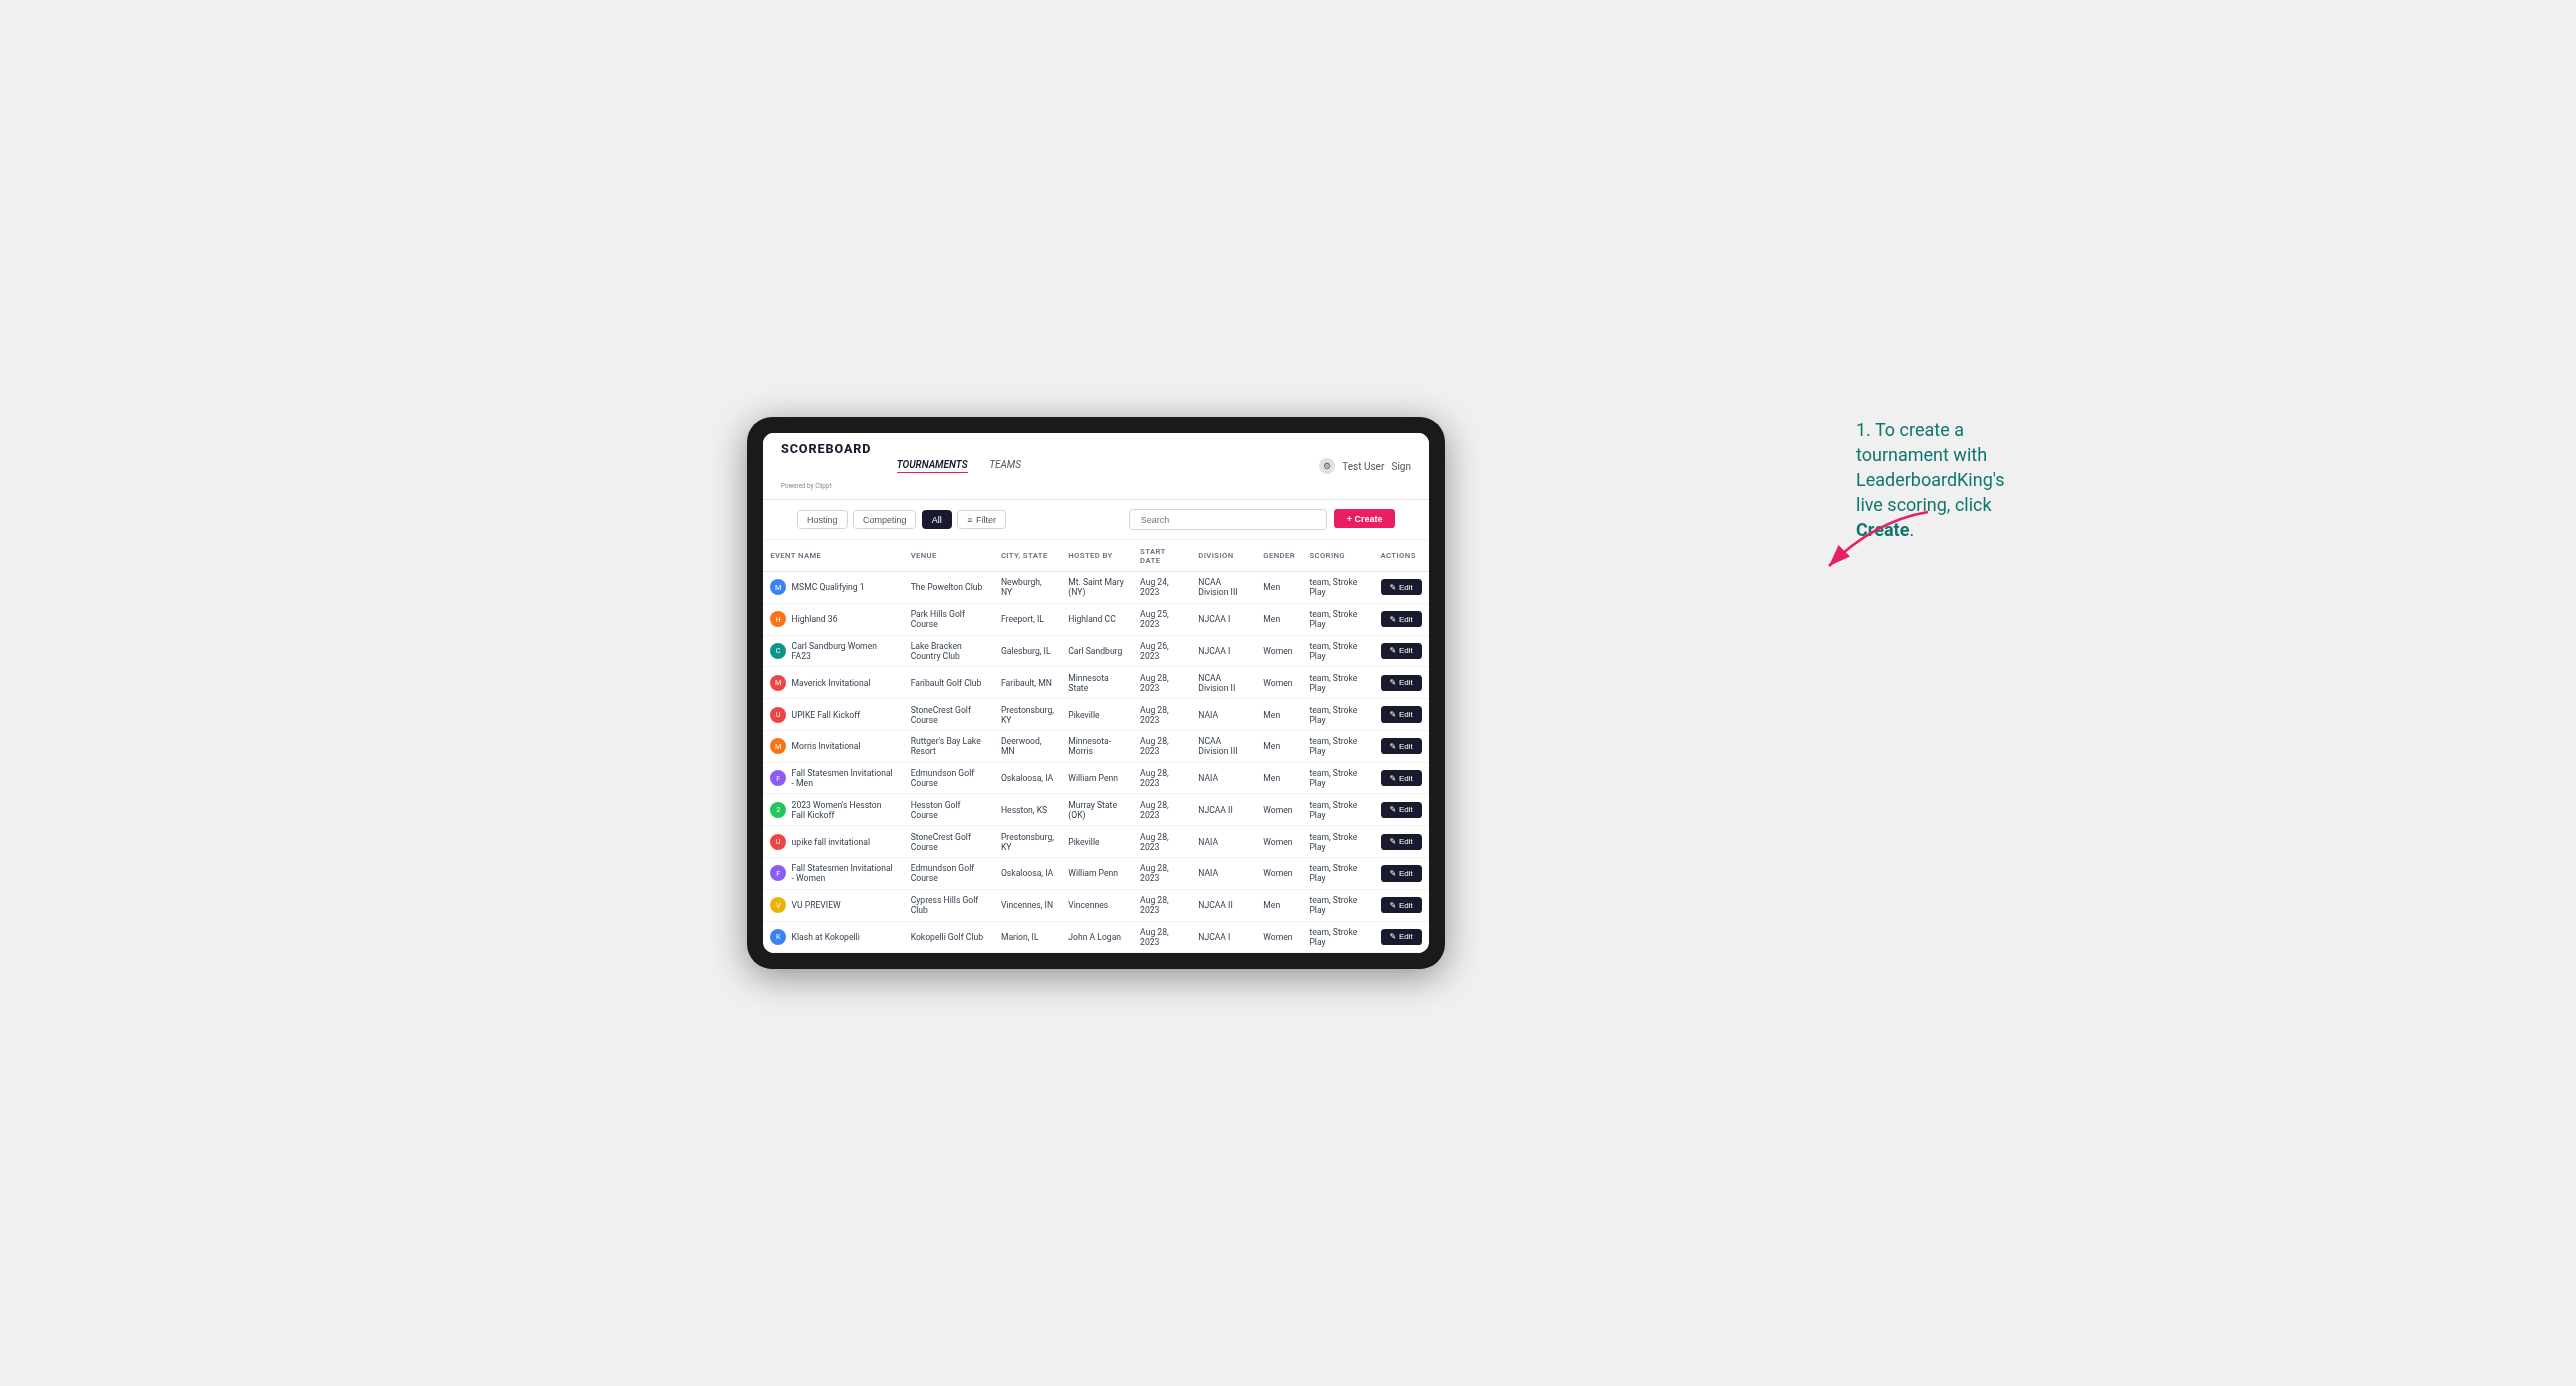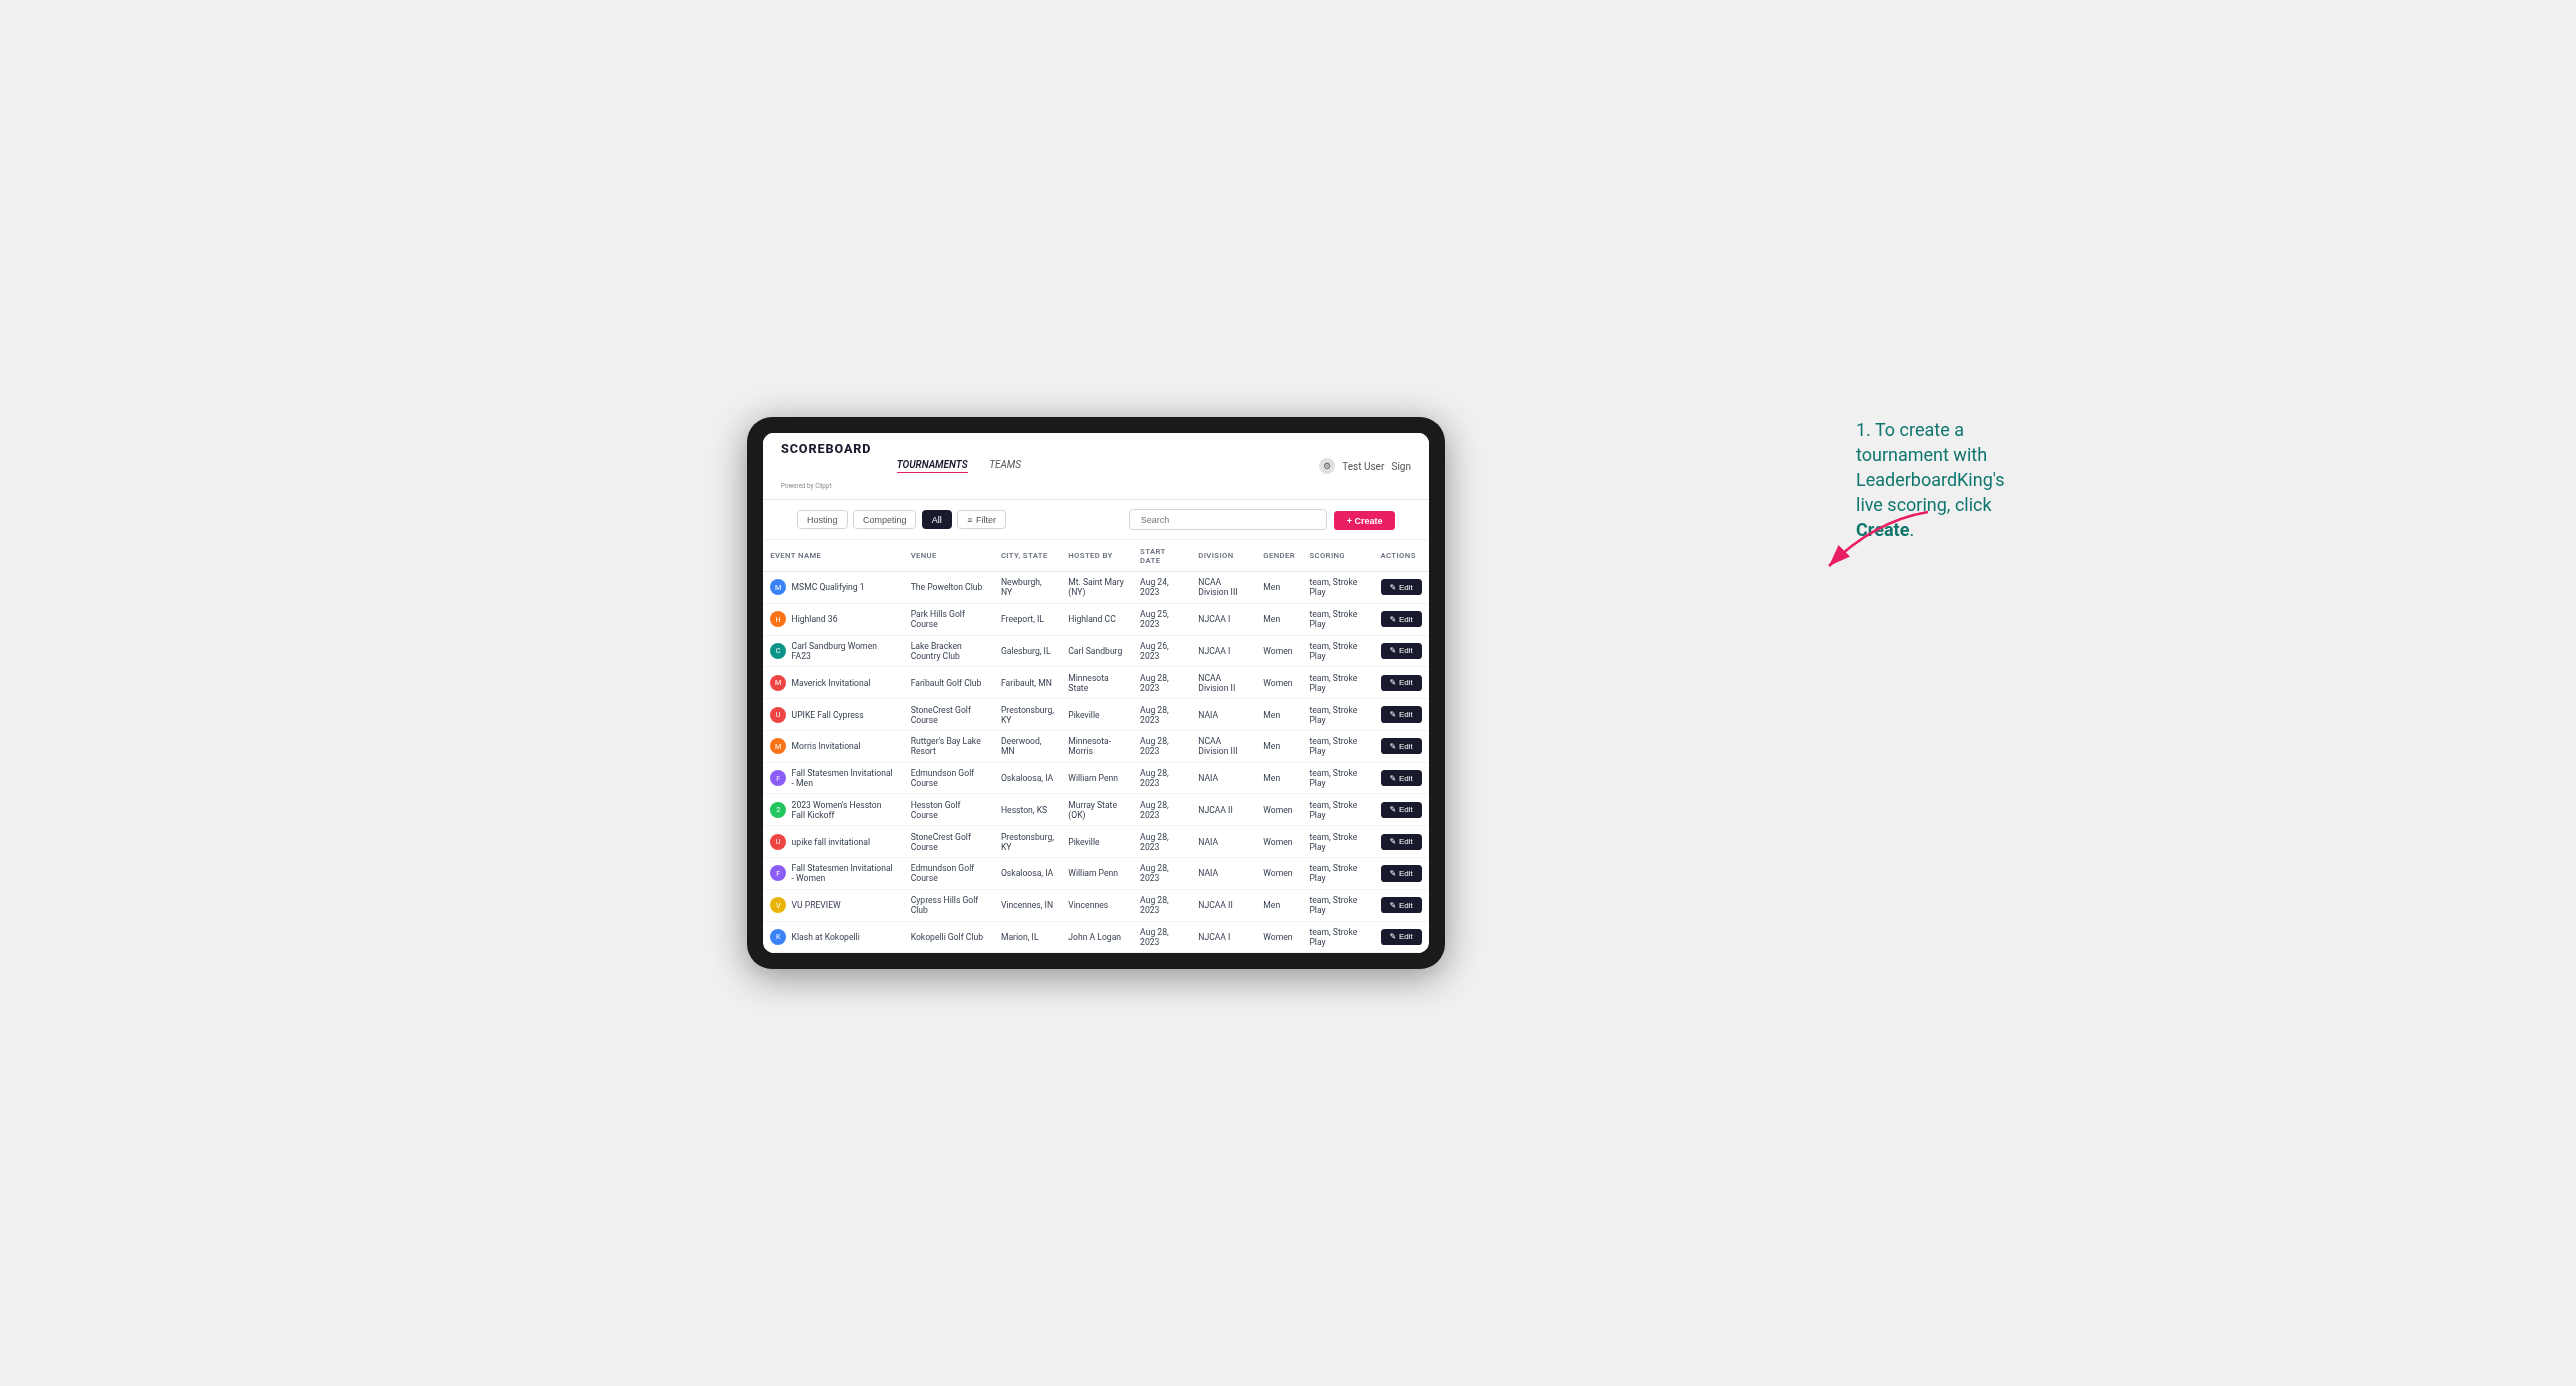--- a/index.html
+++ b/index.html
@@ -153,21 +153,21 @@
       background: #fff;
       cursor: pointer;
       color: #555;
       display: flex;
       align-items: center;
       gap: 3.6px;
     }
 
     .filter-right {
       display: flex;
-      align-items: flex-end;
+      align-items: flex-start;
       gap: 7.2px;
     }
 
     .search-input {
       border: 0.9px solid #d1d5db;
       border-radius: 3.6px;
       padding: 4.5px 10.8px;
       font-size: 9px;
       width: 198px;
       color: #555;
@@ -432,21 +432,21 @@
         <button class="edit-btn">
           <span>✎</span>
           Edit
         </button>
       </td>
     </tr>
               <tr>
       <td>
         <div class="event-name-cell">
           <div class="event-avatar avatar-red">U</div>
-          <span>UPIKE Fall Cypress</span>
+          <span>UPIKE Fall Kickoff</span>
         </div>
       </td>
       <td>StoneCrest Golf Course</td>
       <td>Prestonsburg, KY</td>
       <td>Pikeville</td>
       <td>Aug 28, 2023</td>
       <td>NAIA</td>
       <td>Men</td>
       <td>team, Stroke Play</td>
       <td>

